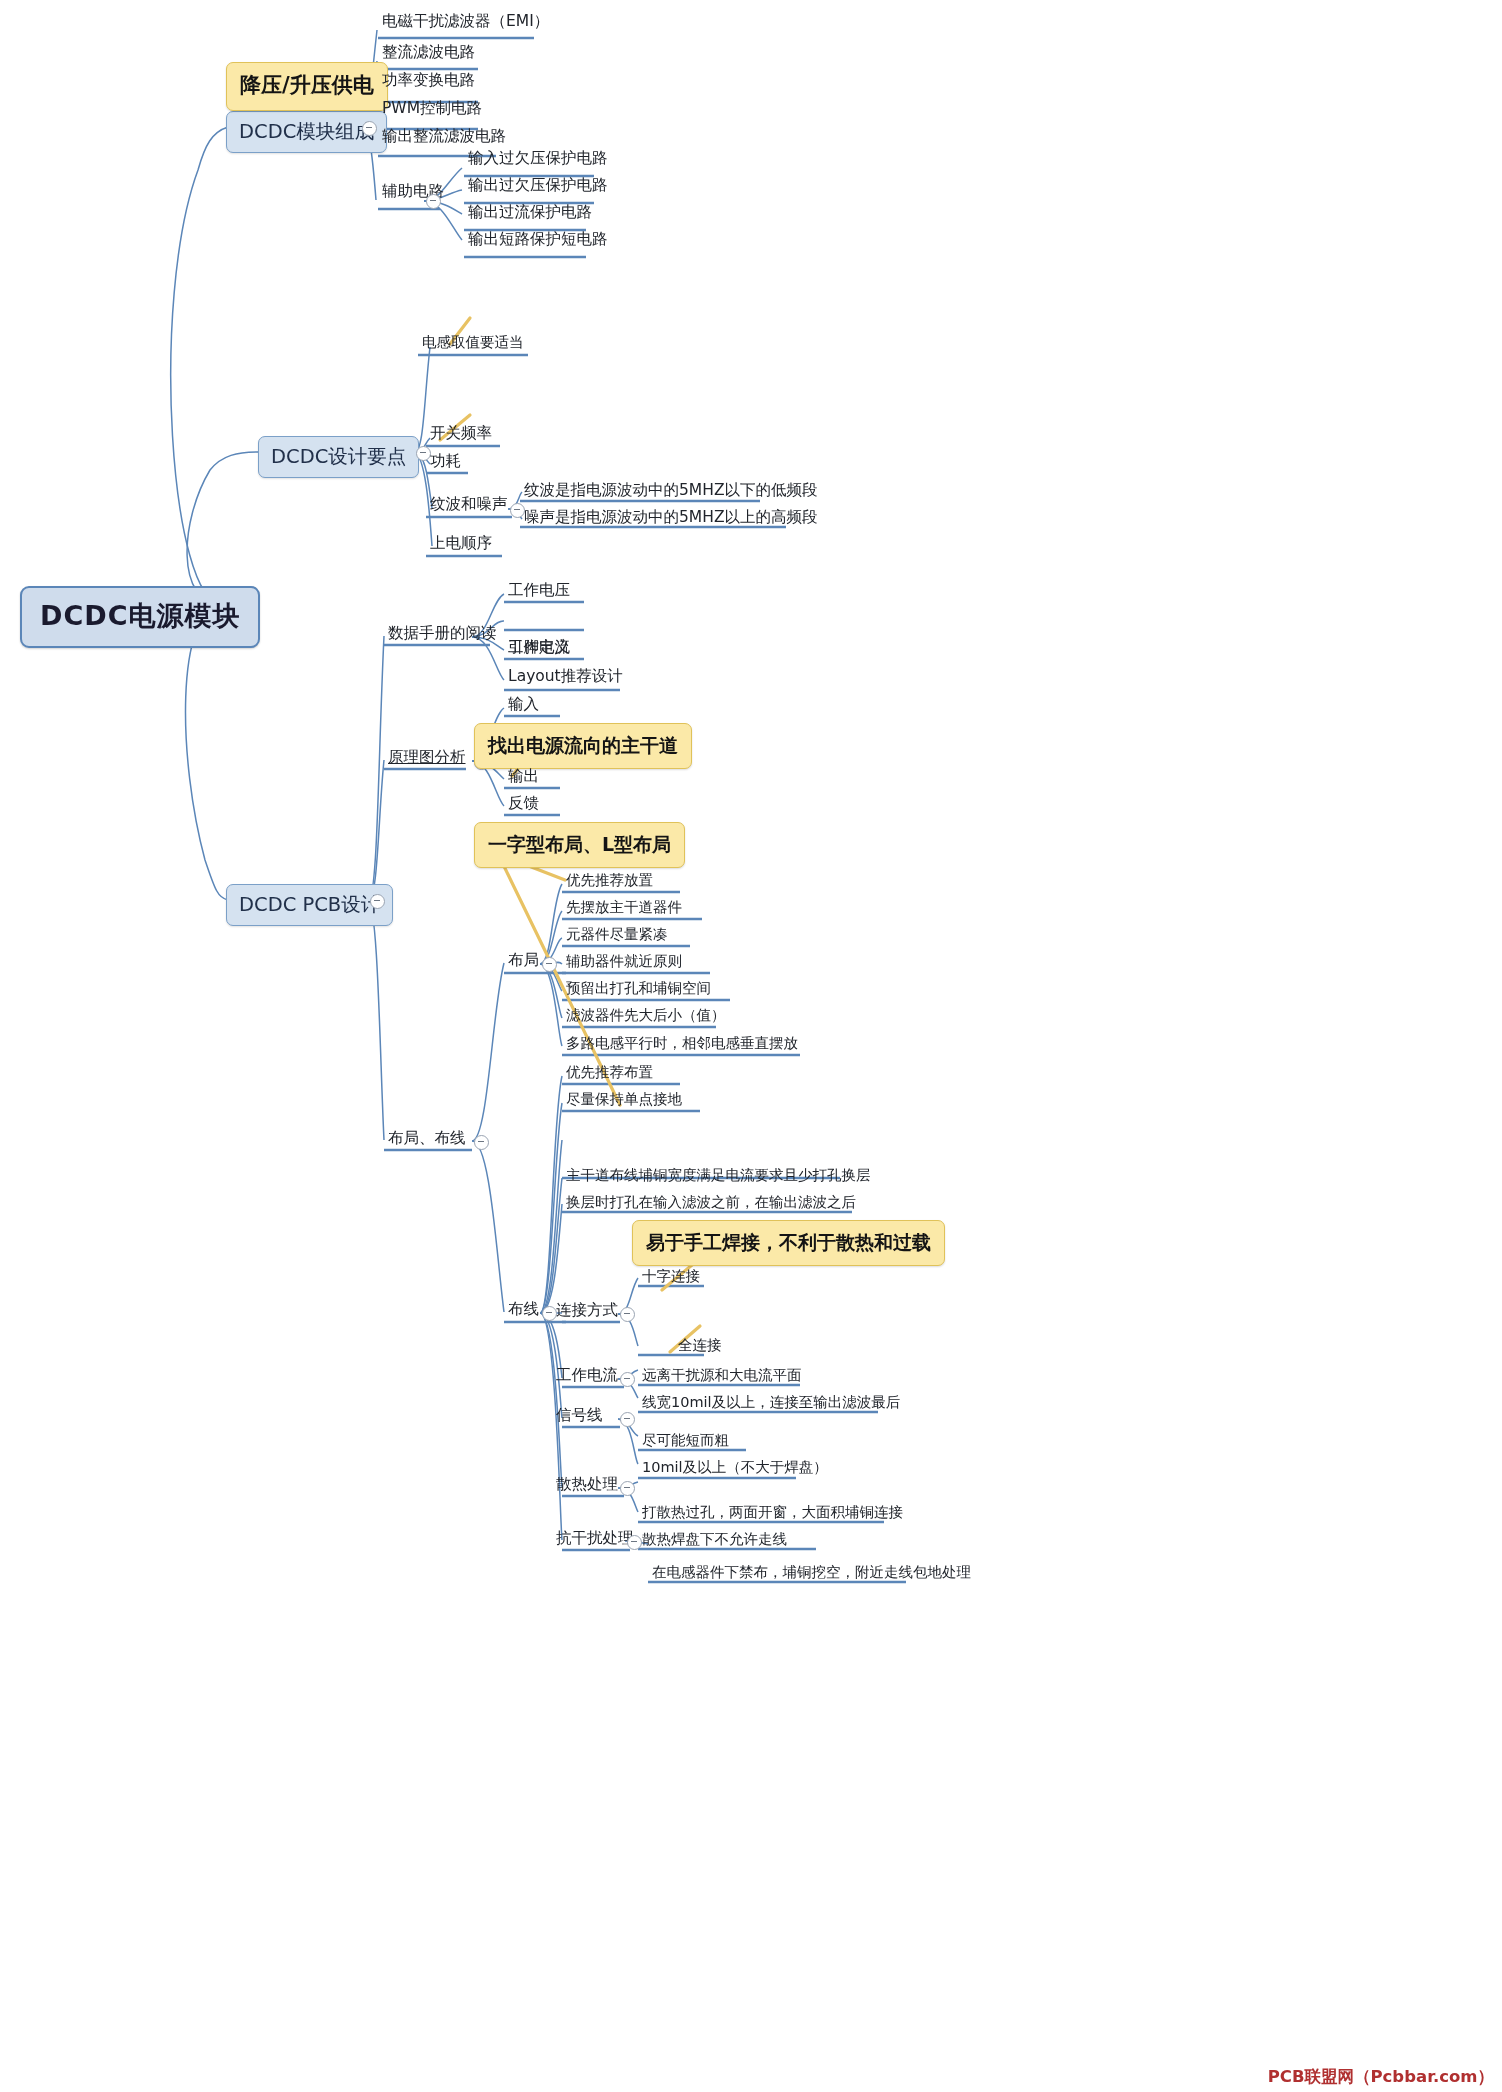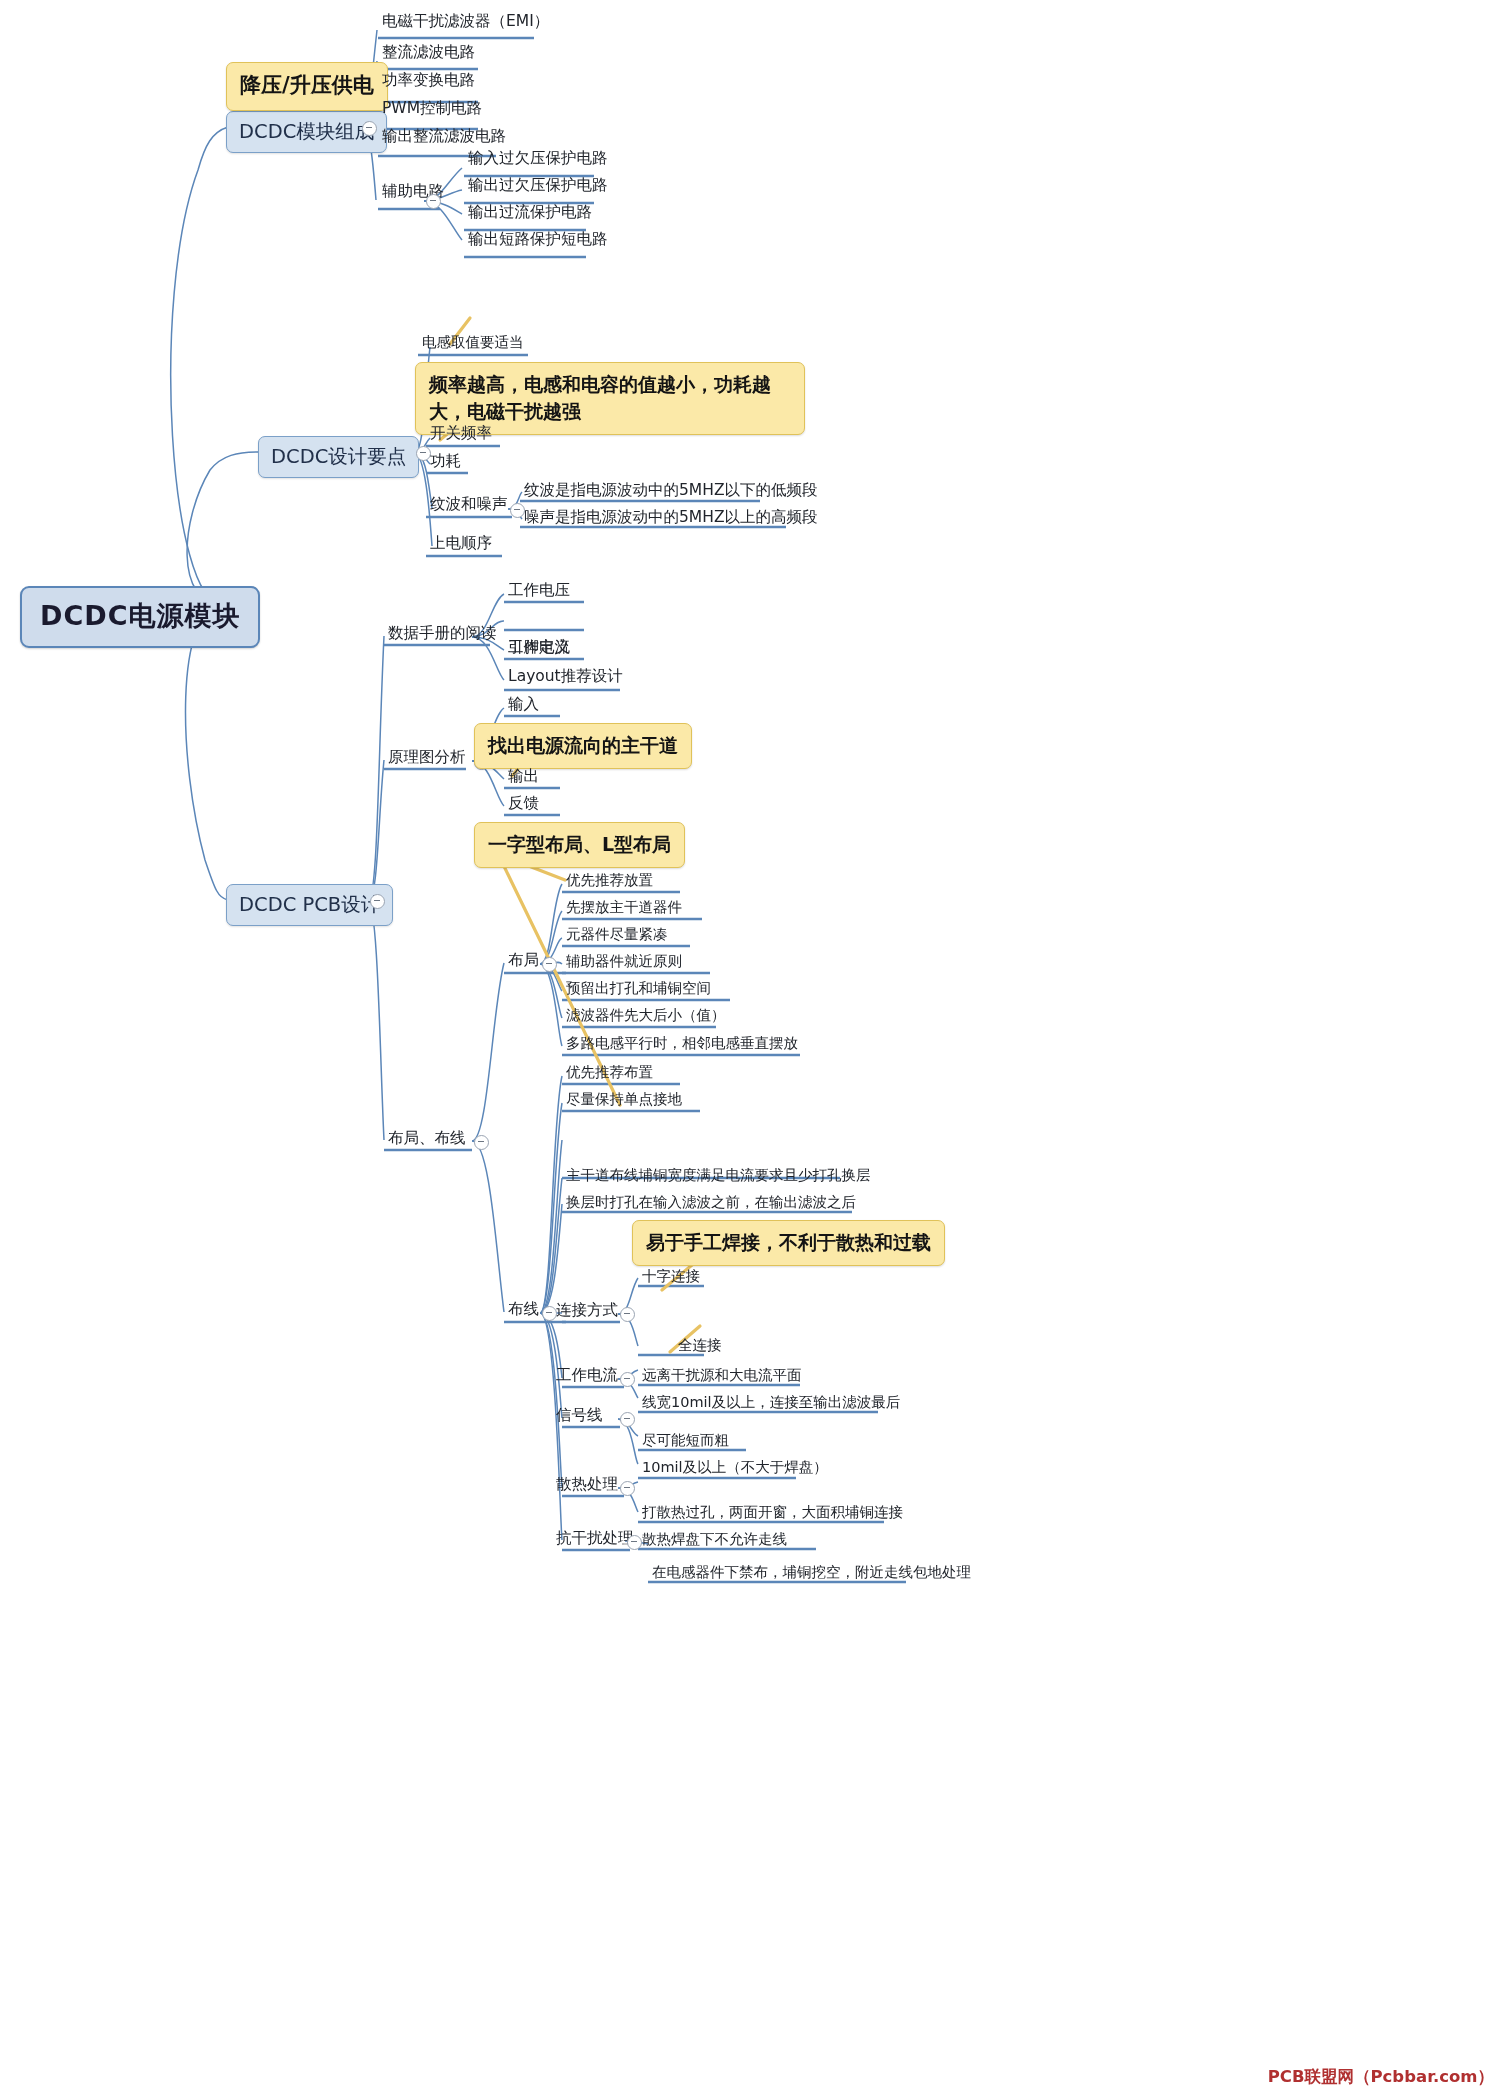--- a/index.html
+++ b/index.html
@@ -284,31 +284,30 @@
   <div class="leaf" style="left:378px;top:183px;">辅助电路</div>
   <div class="toggle" style="left:426px;top:194px;"></div>
 
   <div class="leaf" style="left:464px;top:150px;">输入过欠压保护电路</div>
   <div class="leaf" style="left:464px;top:177px;">输出过欠压保护电路</div>
   <div class="leaf" style="left:464px;top:204px;">输出过流保护电路</div>
   <div class="leaf" style="left:464px;top:231px;">输出短路保护短电路</div>
 
   <div class="leaf small" style="left:418px;top:334px;">电感取值要适当</div>
 
-  <div class="callout wrap" style="left:415px;top:362px;width:362px;">频率越高，电感和电容的值越小，功耗越大，电磁干扰越强</div>
   <div class="leaf" style="left:426px;top:425px;">开关频率</div>
   <div class="leaf" style="left:426px;top:453px;">功耗</div>
   <div class="leaf" style="left:426px;top:496px;">纹波和噪声</div>
   <div class="toggle" style="left:510px;top:503px;"></div>
   <div class="leaf" style="left:520px;top:482px;">纹波是指电源波动中的5MHZ以下的低频段</div>
   <div class="leaf" style="left:520px;top:509px;">噪声是指电源波动中的5MHZ以上的高频段</div>
   <div class="leaf" style="left:426px;top:535px;">上电顺序</div>
 
   <div class="leaf" style="left:384px;top:625px;">数据手册的阅读</div>
-  <div class="leaf" style="left:384px;top:749px;">原理图分析</div>
+  <div class="leaf" style="left:384px;top:749px;text-decoration:underline;">原理图分析</div>
   <div class="toggle" style="left:474px;top:755px;"></div>
   <div class="leaf" style="left:384px;top:1130px;">布局、布线</div>
   <div class="toggle" style="left:474px;top:1135px;"></div>
 
   <div class="leaf" style="left:504px;top:582px;">工作电压</div>
   <div class="leaf" style="left:504px;top:610px;margin-top:29px;">工作电流</div>
   <div class="leaf" style="left:504px;top:639px;">引脚定义</div>
   <div class="leaf" style="left:504px;top:668px;">Layout推荐设计</div>
 
   <div class="leaf" style="left:504px;top:696px;">输入</div>

